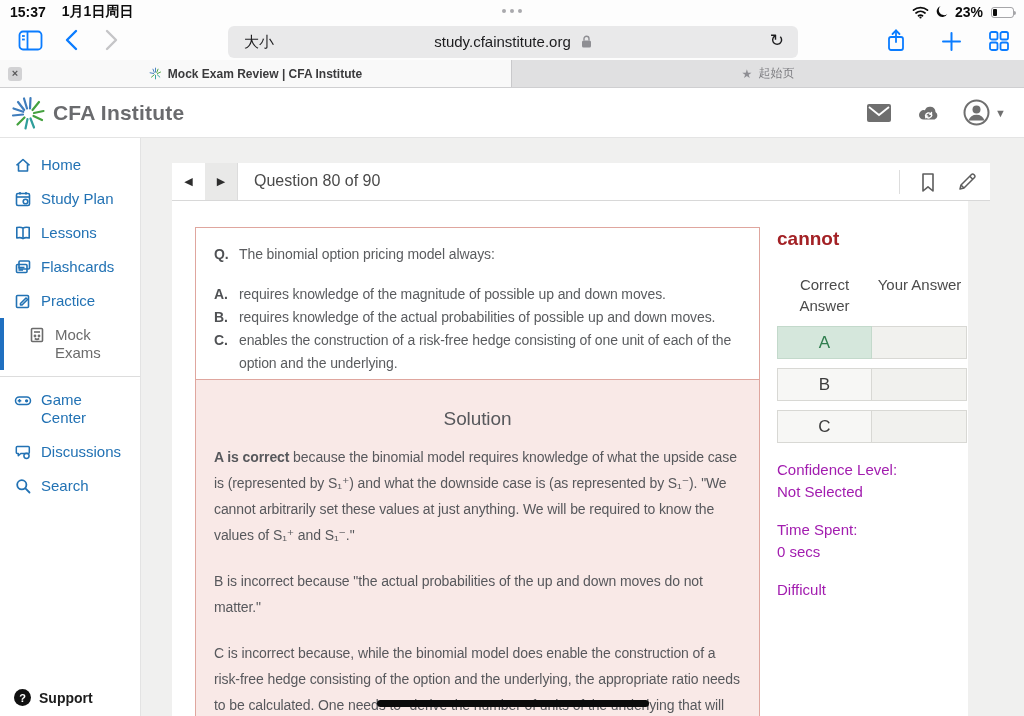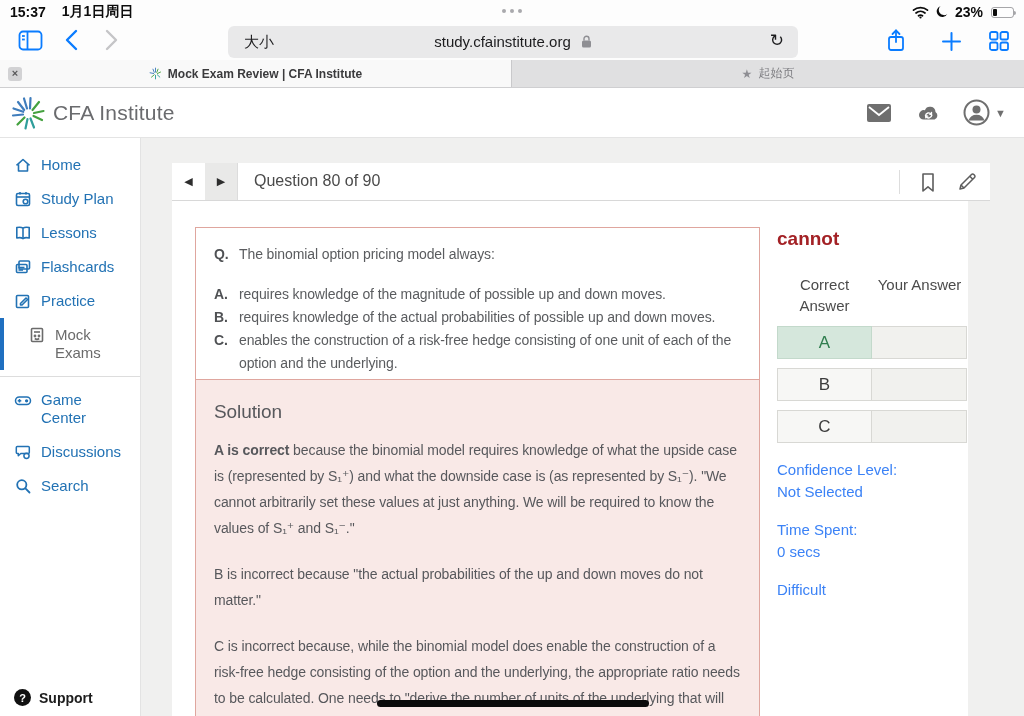--- a/index.html
+++ b/index.html
@@ -42,21 +42,21 @@
   .tab.active { background:#f9f9f9; border-right:1px solid #c9c9cb; color:#3a3a3c; font-weight:600; }
   .tab.inactive { background:#e0e0e1; color:#7e7e82; }
   .tab-close { position:absolute; left:8px; top:7px; width:14px; height:14px; border-radius:3px;
     background:#d2d2d4; color:#58585a; font-size:11px; line-height:13px; text-align:center; }
   .tab .star { color:#8e8e93; font-size:12px; }
 
   
   .site-header { position:absolute; top:88px; left:0; width:1024px; height:50px; background:#fff;
     border-bottom:1px solid #e4e4e4; }
   .brand { position:absolute; left:10px; top:7px; display:flex; align-items:center; gap:7px; }
-  .brand-name { font-size:21px; font-weight:400; color:#6a6b6e; letter-spacing:.2px; }
+  .brand-name { font-size:21px; font-weight:700; color:#6a6b6e; letter-spacing:.2px; }
   .hdr-icons { position:absolute; right:18px; top:11px; display:flex; align-items:center; gap:22px; color:#6f6f6f; }
   .avatar-wrap { display:flex; align-items:center; gap:5px; }
   .caret { font-size:11px; color:#6f6f6f; }
 
   
   .app-bg { position:absolute; top:138px; left:0; width:1024px; height:578px; background:#f0f0ef; }
 
   
   .sidebar { position:absolute; top:138px; left:0; width:141px; height:578px; background:#fff;
     border-right:1px solid #e3e3e3; padding-top:10px; }
@@ -90,35 +90,35 @@
     border:1px solid #dfa69e; background:#fff; padding:15px 18px;
     font-size:14px; letter-spacing:-.1px; color:#5a5c5f; }
   .qrow { display:flex; gap:9px; line-height:23px; }
   .qrow .lbl { font-weight:700; color:#4f5154; flex:0 0 16px; }
   .qcard .qtext-row { margin-bottom:17px; }
 
   
   .solution { position:absolute; left:23px; top:179px; width:565px; height:400px;
     background:#f9e9e7; border:1px solid #dfa69e; border-top:none; padding:20px 18px;
     font-size:14px; letter-spacing:-.1px; color:#57585c; }
-  .solution h2 { font-size:19px; font-weight:400; color:#57585c; margin:1px 0 14px; }
+  .solution h2 { font-size:19px; font-weight:400; color:#57585c; margin:8px 0 14px;text-align:center; }
   .solution p { line-height:26px; margin-bottom:20px; }
 
   
   .review { position:absolute; left:605px; top:27px; width:190px; }
   .review .status { font-size:19px; font-weight:700; color:#a32125; margin-bottom:24px; }
   .cols-head { display:grid; grid-template-columns:95px 95px; text-align:center;
     font-size:15px; color:#4b4b4b; line-height:21px; margin-bottom:10px; }
   .ans-row { display:grid; grid-template-columns:95px 95px; height:33px; margin-bottom:9px; }
   .cell { border:1px solid #d8d8d4; display:flex; align-items:center; justify-content:center;
     font-size:17px; color:#3c3c3c; }
   .cell.correct { background:#d5e7dc; border-color:#c3d9cb; color:#2f7d4e; }
   .cell.plain { background:#f7f7f5; }
   .cell.your { background:#f1f1ee; border-left:none; }
-  .meta { margin-top:16px; font-size:15px; color:#3b82f6; line-height:22px; }
+  .meta { margin-top:16px; font-size:15px; color:#a21caf; line-height:22px; }
 
   
   .home-indicator { position:absolute; left:377px; top:700px; width:272px; height:7px;
     border-radius:4px; background:#0b0b0b; z-index:50; }
 </style>
 </head>
 <body>
 
 <div class="statusbar">
   <div class="left">

